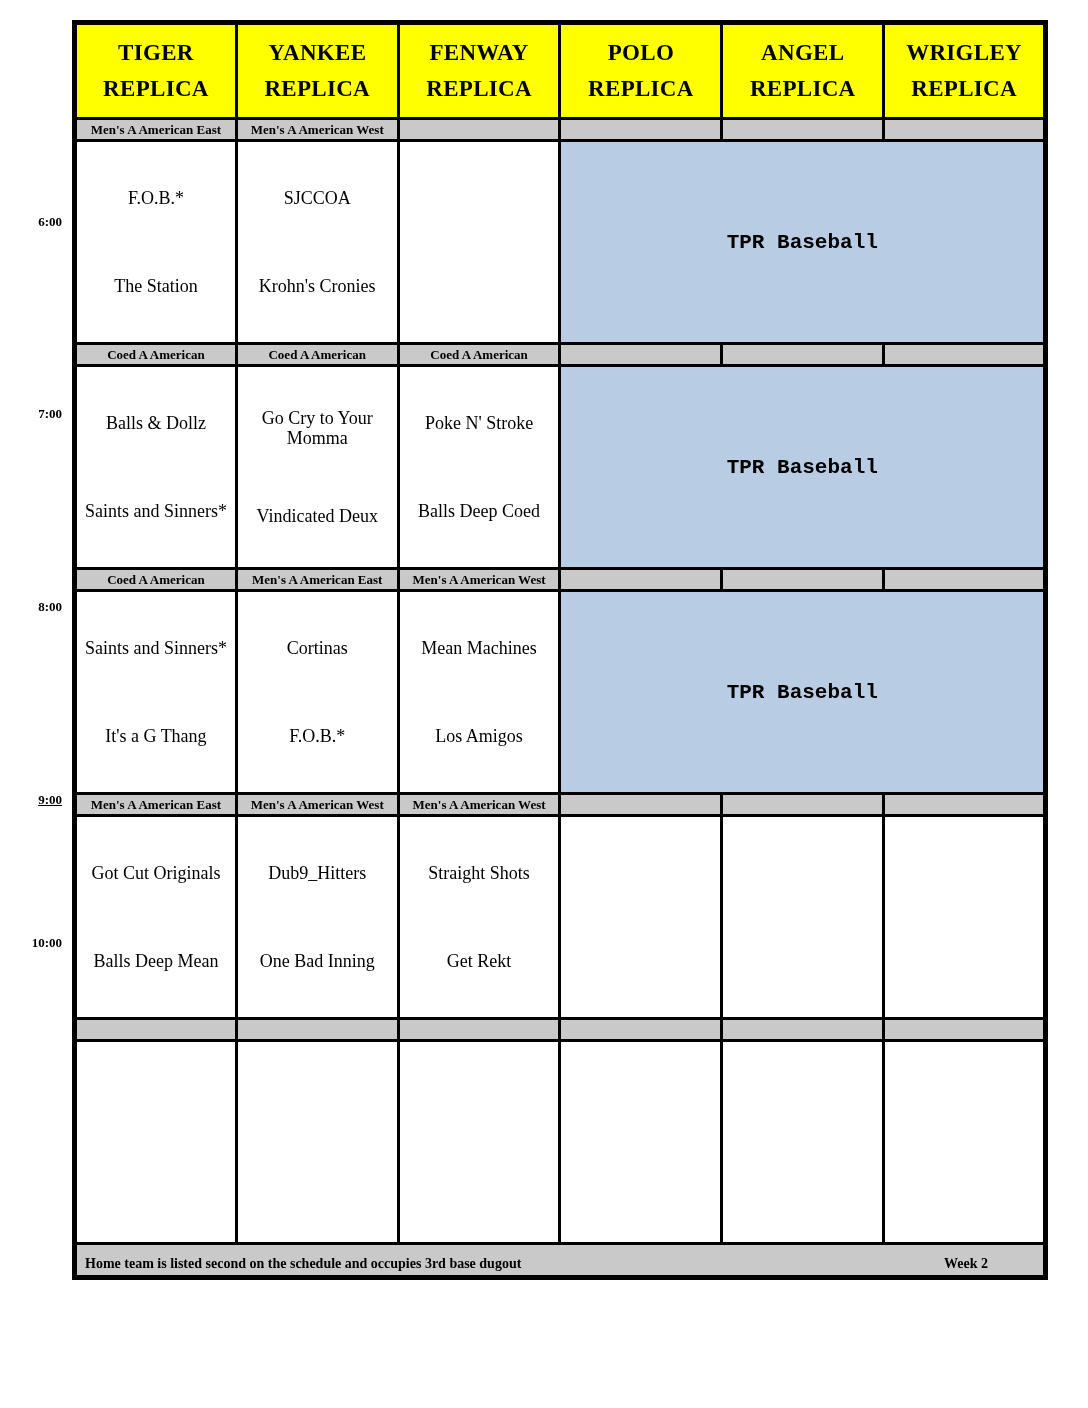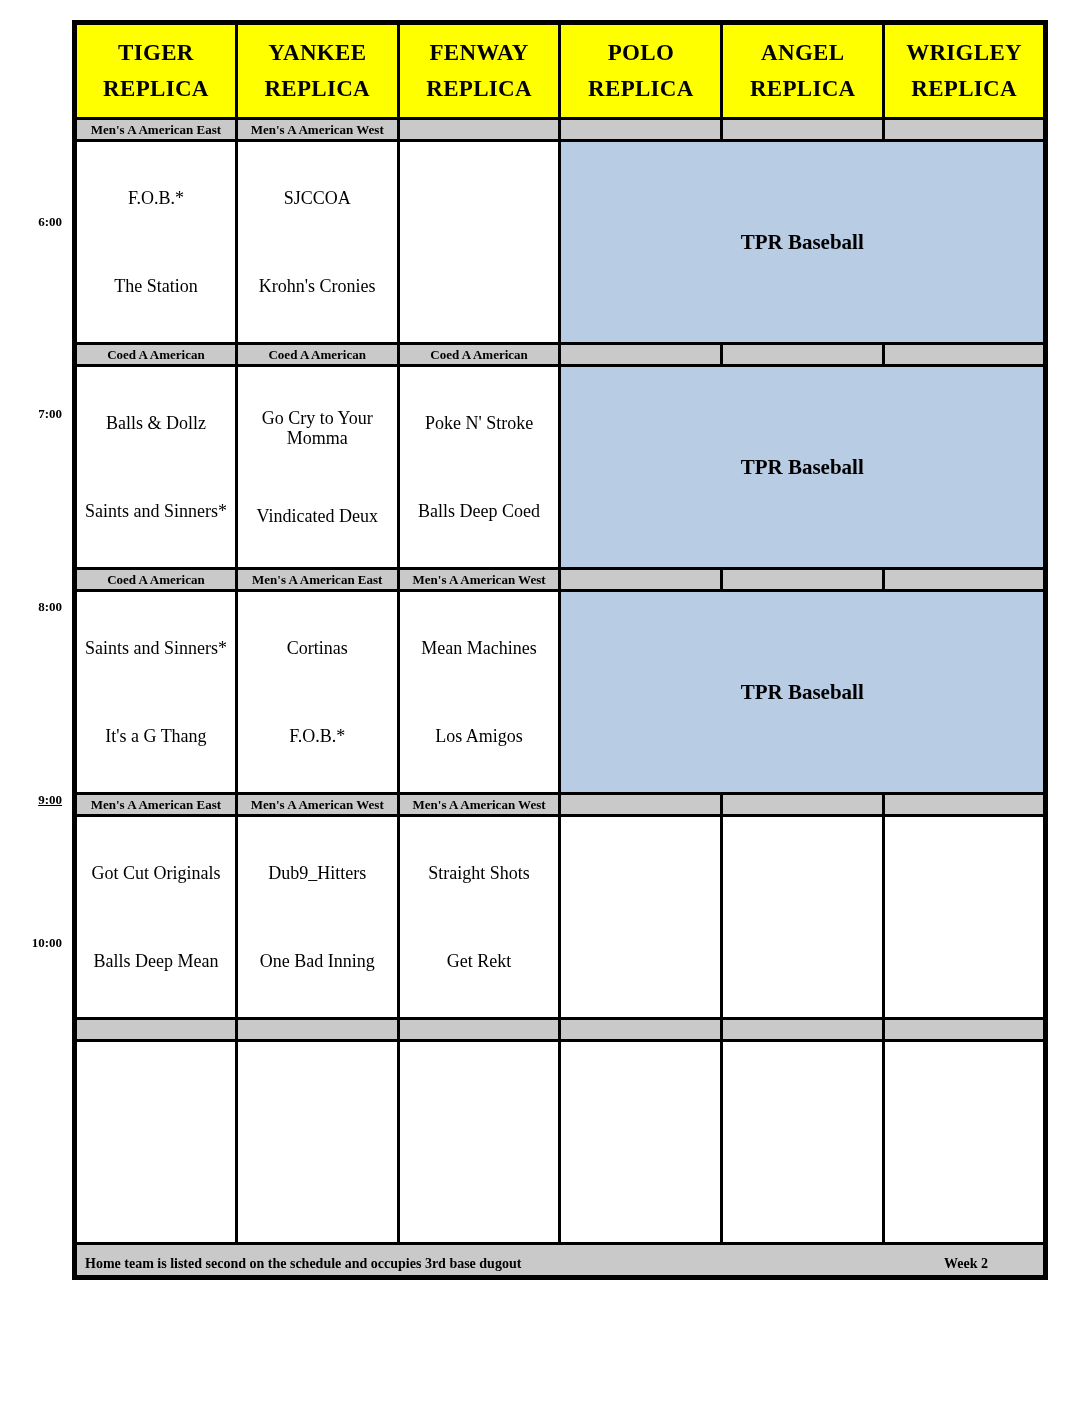--- a/index.html
+++ b/index.html
@@ -69,20 +69,21 @@
     font-size: 18px;
     line-height: 1.12;
   }
   .team { width: 100%; }
   .tpr {
     background: #B8CCE4;
     text-align: center;
     vertical-align: middle;
     font-weight: bold;
     font-size: 21px;
+    font-family: Liberation Mono, monospace;
   }
   .footer-cell { background: #C9C9C9; height: 30px; vertical-align: middle; }
   .footwrap {
     display: flex;
     justify-content: space-between;
     align-items: center;
     height: 30px;
     padding: 8px 55px 0 8px;
     font-weight: bold;
     font-size: 14px;

